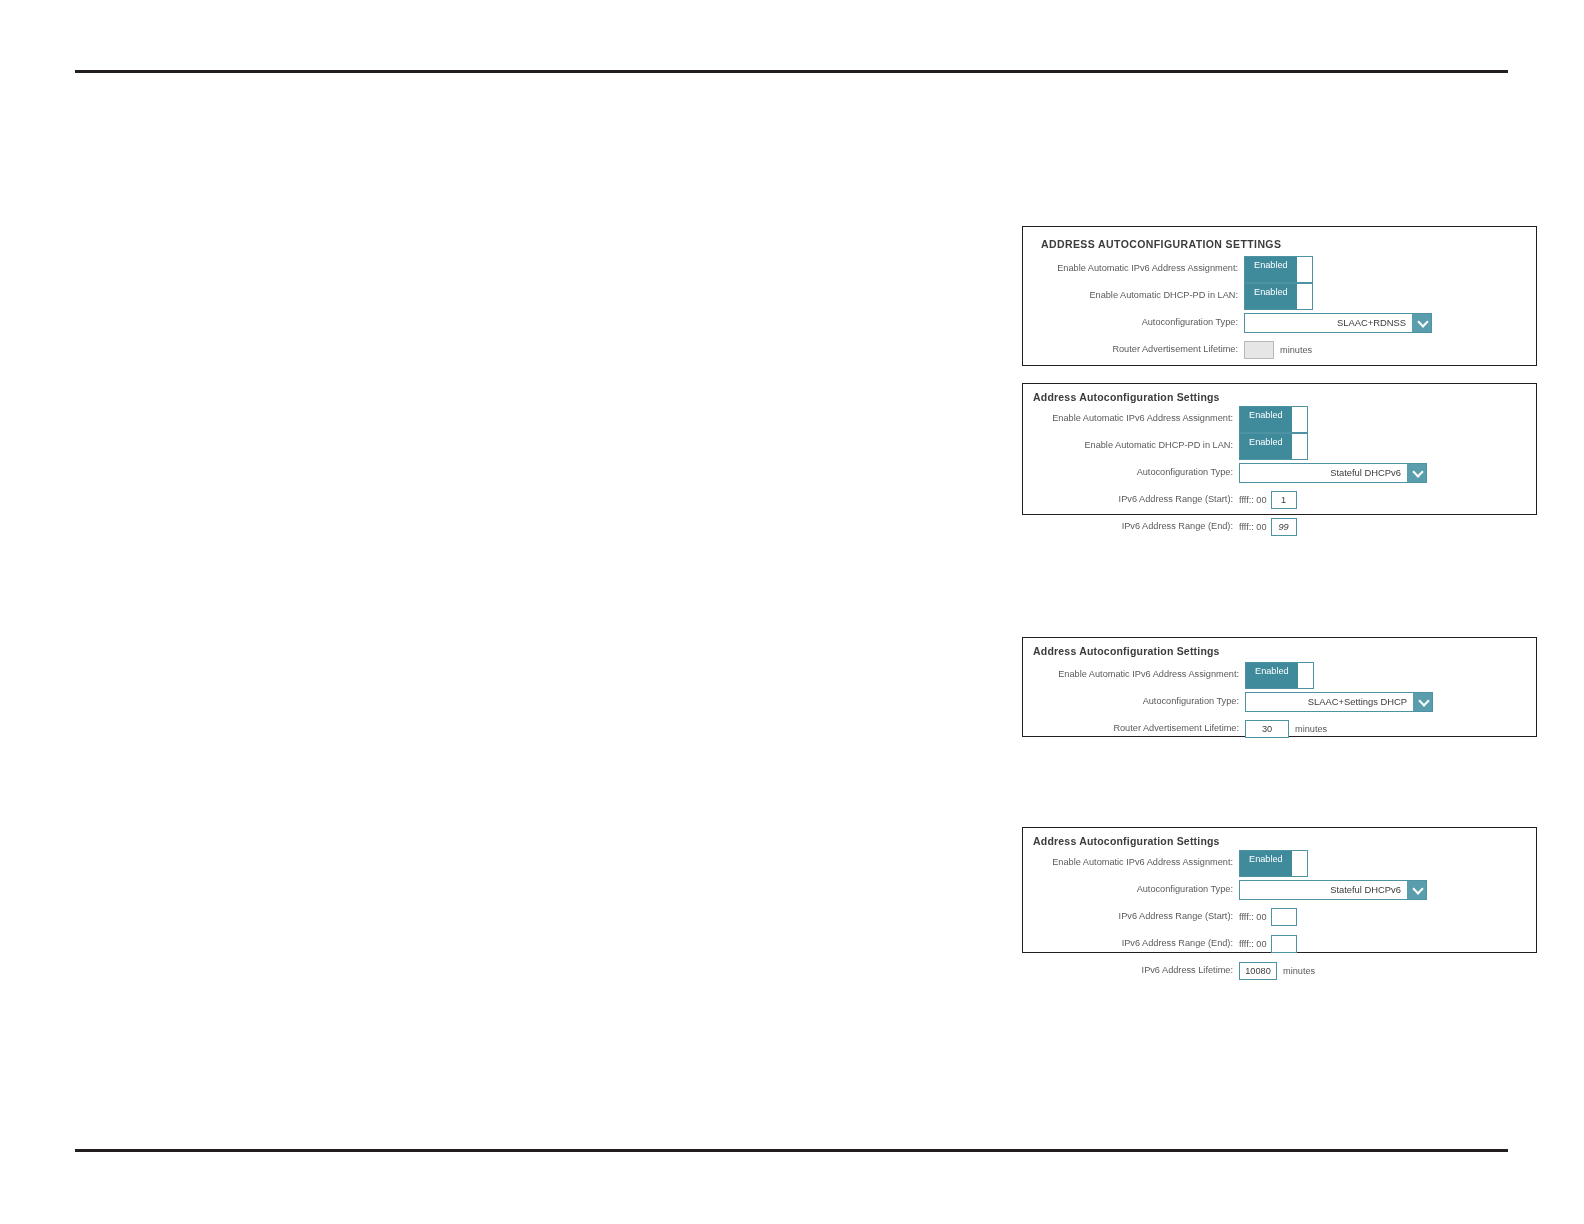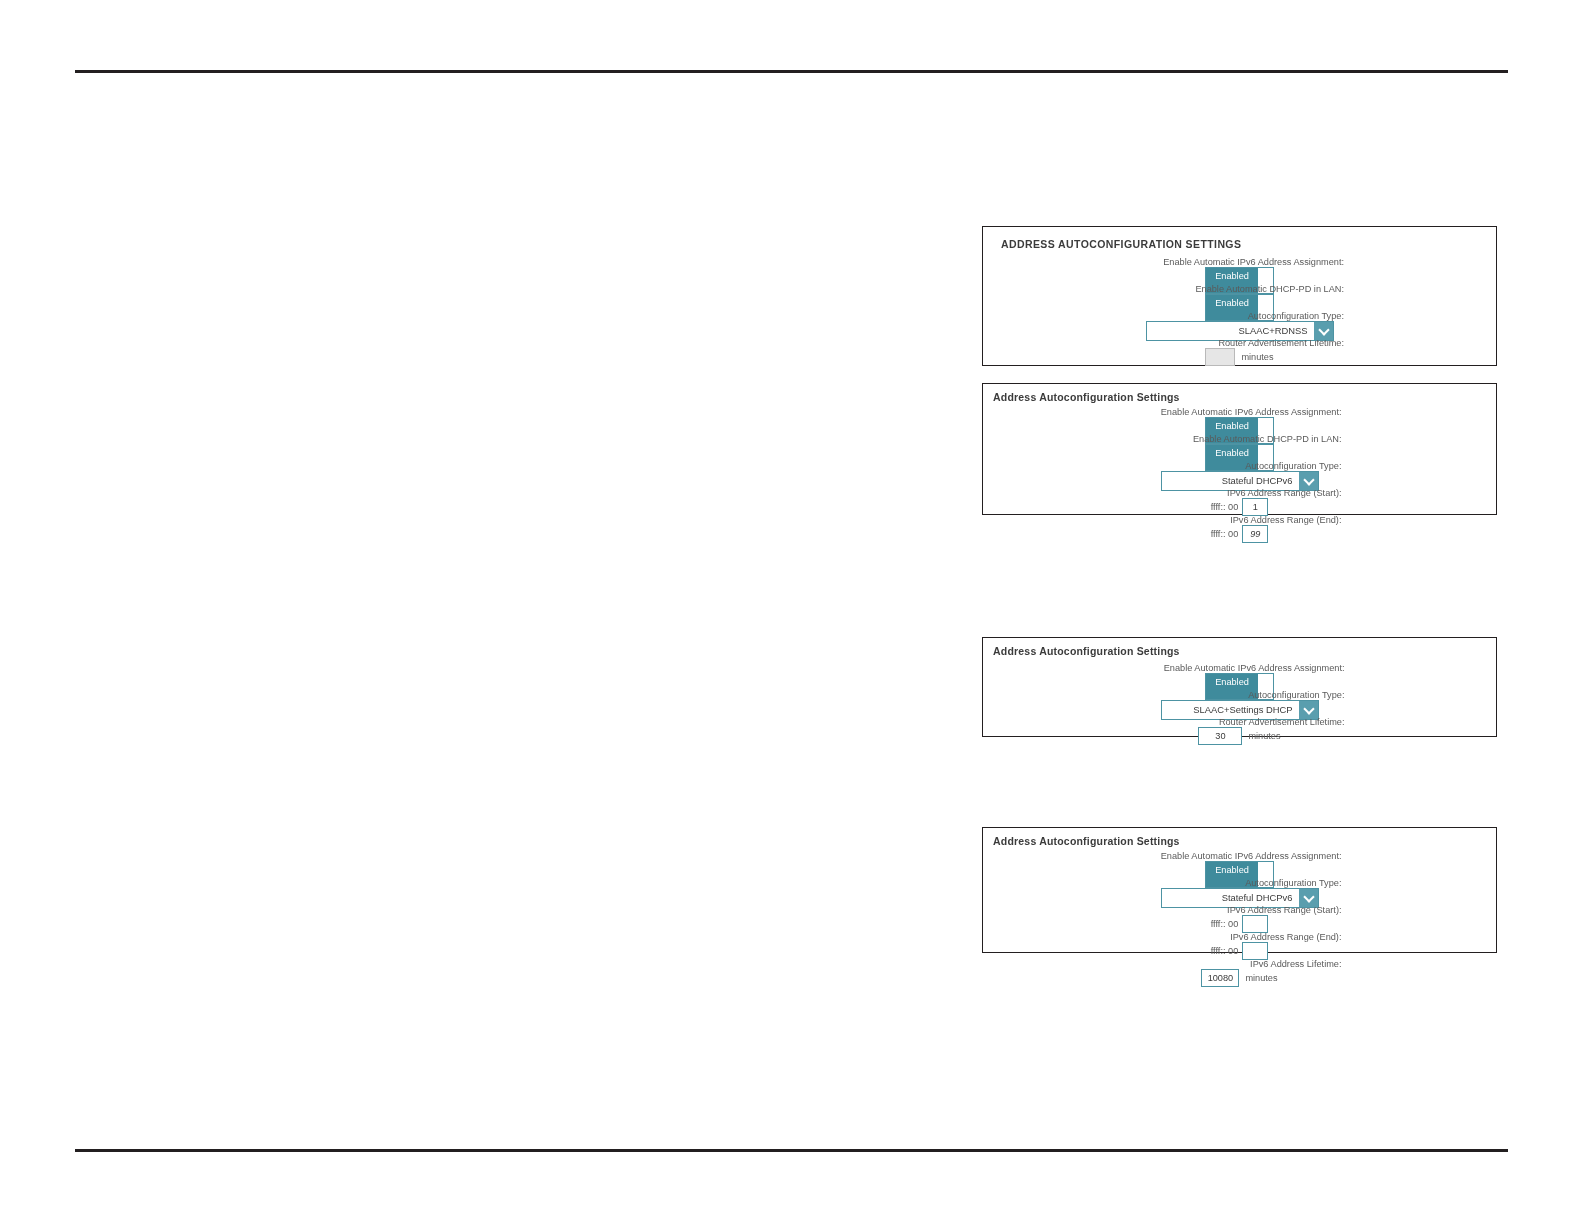--- a/index.html
+++ b/index.html
@@ -35,20 +35,21 @@
     width: 880px;
     height: 1030px;
   }
 
   
   .panel {
     position: absolute;
     box-sizing: border-box;
     background: #ffffff;
     border: 1px solid #231f20;
+    margin-left: 40px;
   }
   .panel-title {
     position: absolute;
     font-size: 10.5px;
     font-weight: bold;
     color: #3b3b3b;
     letter-spacing: 0.2px;
     white-space: nowrap;
   }
   .panel-title.caps {
@@ -60,21 +61,20 @@
     left: 0;
     right: 0;
   }
 
   
   .row {
     display: flex;
     align-items: center;
     height: 22px;
     margin-bottom: 5px;
-    flex-direction: column;
   }
   .row .label {
     flex: 0 0 auto;
     text-align: right;
     font-size: 9.2px;
     color: #5a5a5a;
     white-space: nowrap;
     padding-right: 6px;
     line-height: 1;
   }
@@ -194,21 +194,21 @@
   #panel-3 .panel-title { left: 10px; top: 7px; }
   #panel-3 .rows { top: 26px; }
   #panel-3 .row .label { width: 216px; }
 
   #panel-4 { left: 982px; top: 827px; width: 515px; height: 126px; }
   #panel-4 .panel-title { left: 10px; top: 7px; }
   #panel-4 .rows { top: 24px; }
   #panel-4 .row .label { width: 210px; }
 
   .w-dd-lg { width: 188px; }
-  .w-dd-md { width: 158px; }
+  .w-dd-md { width: 188px; }
 </style>
 </head>
 <body>
 
 <div class="page-rule top"></div>
 <div class="page-rule bottom"></div>
 
 <div class="body-column"></div>
 
 <div class="panel" id="panel-1">

